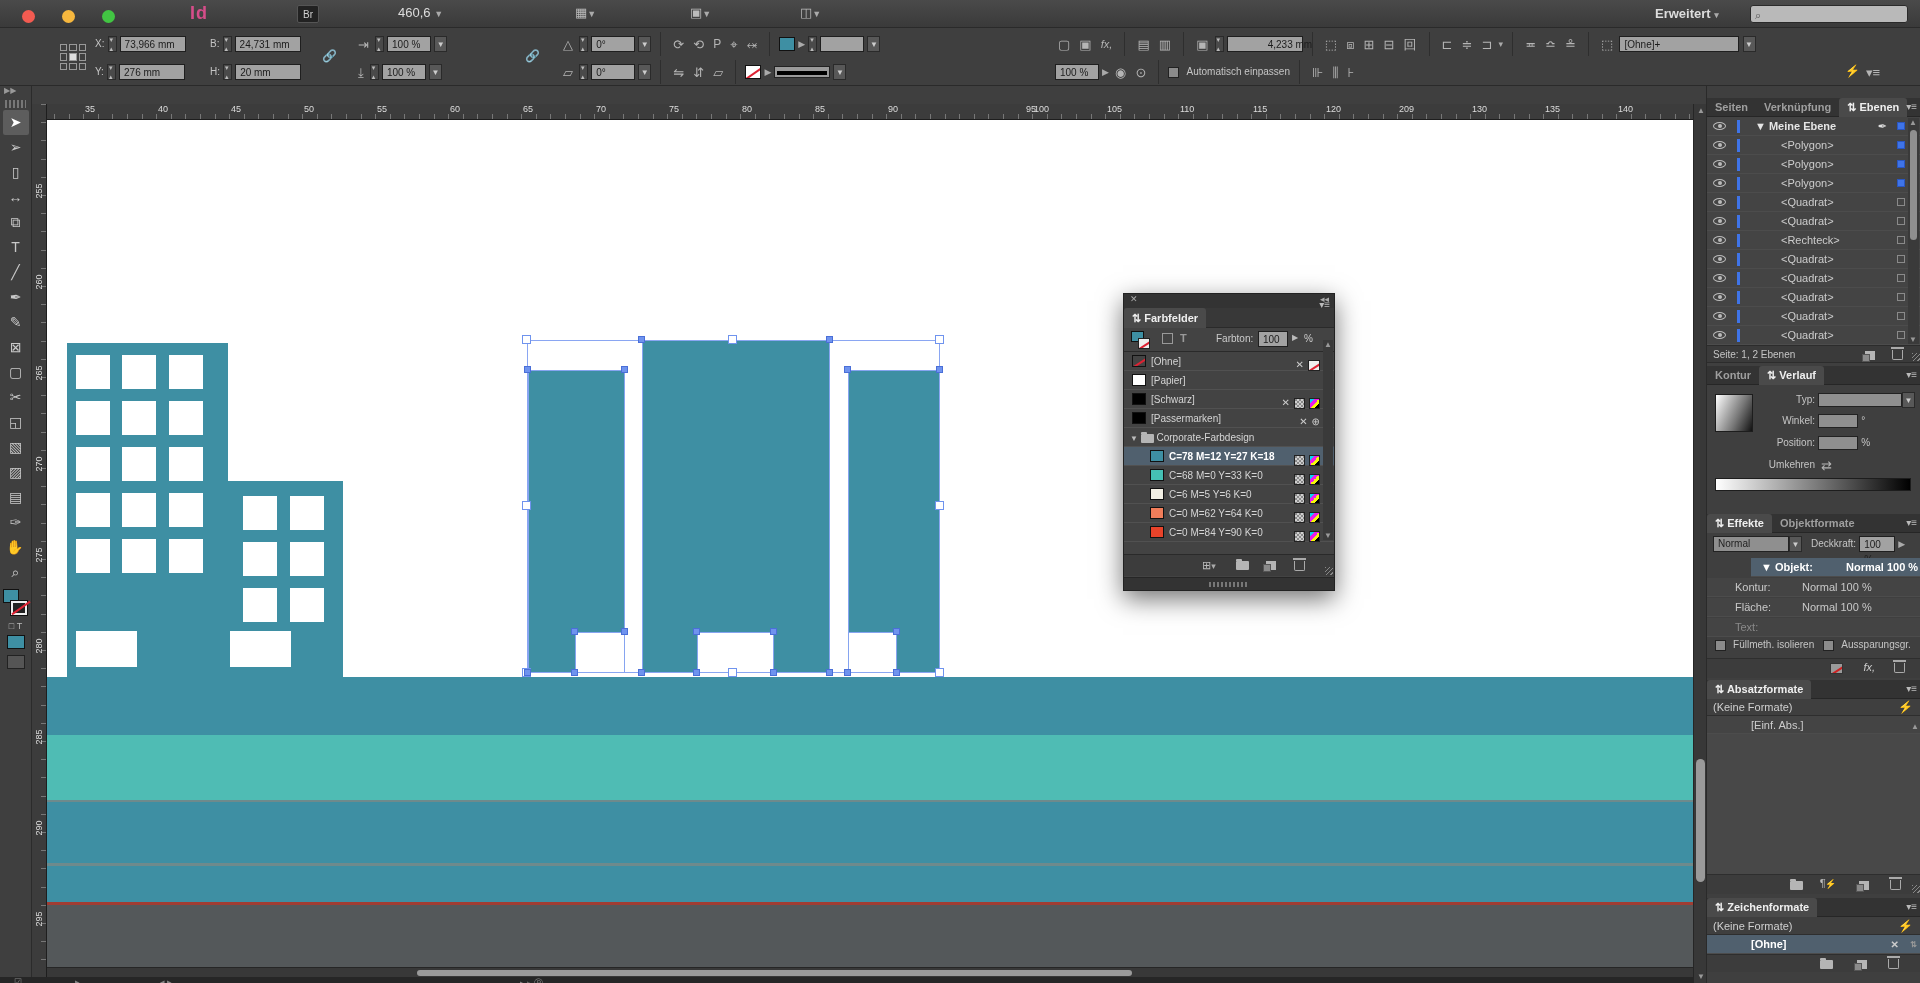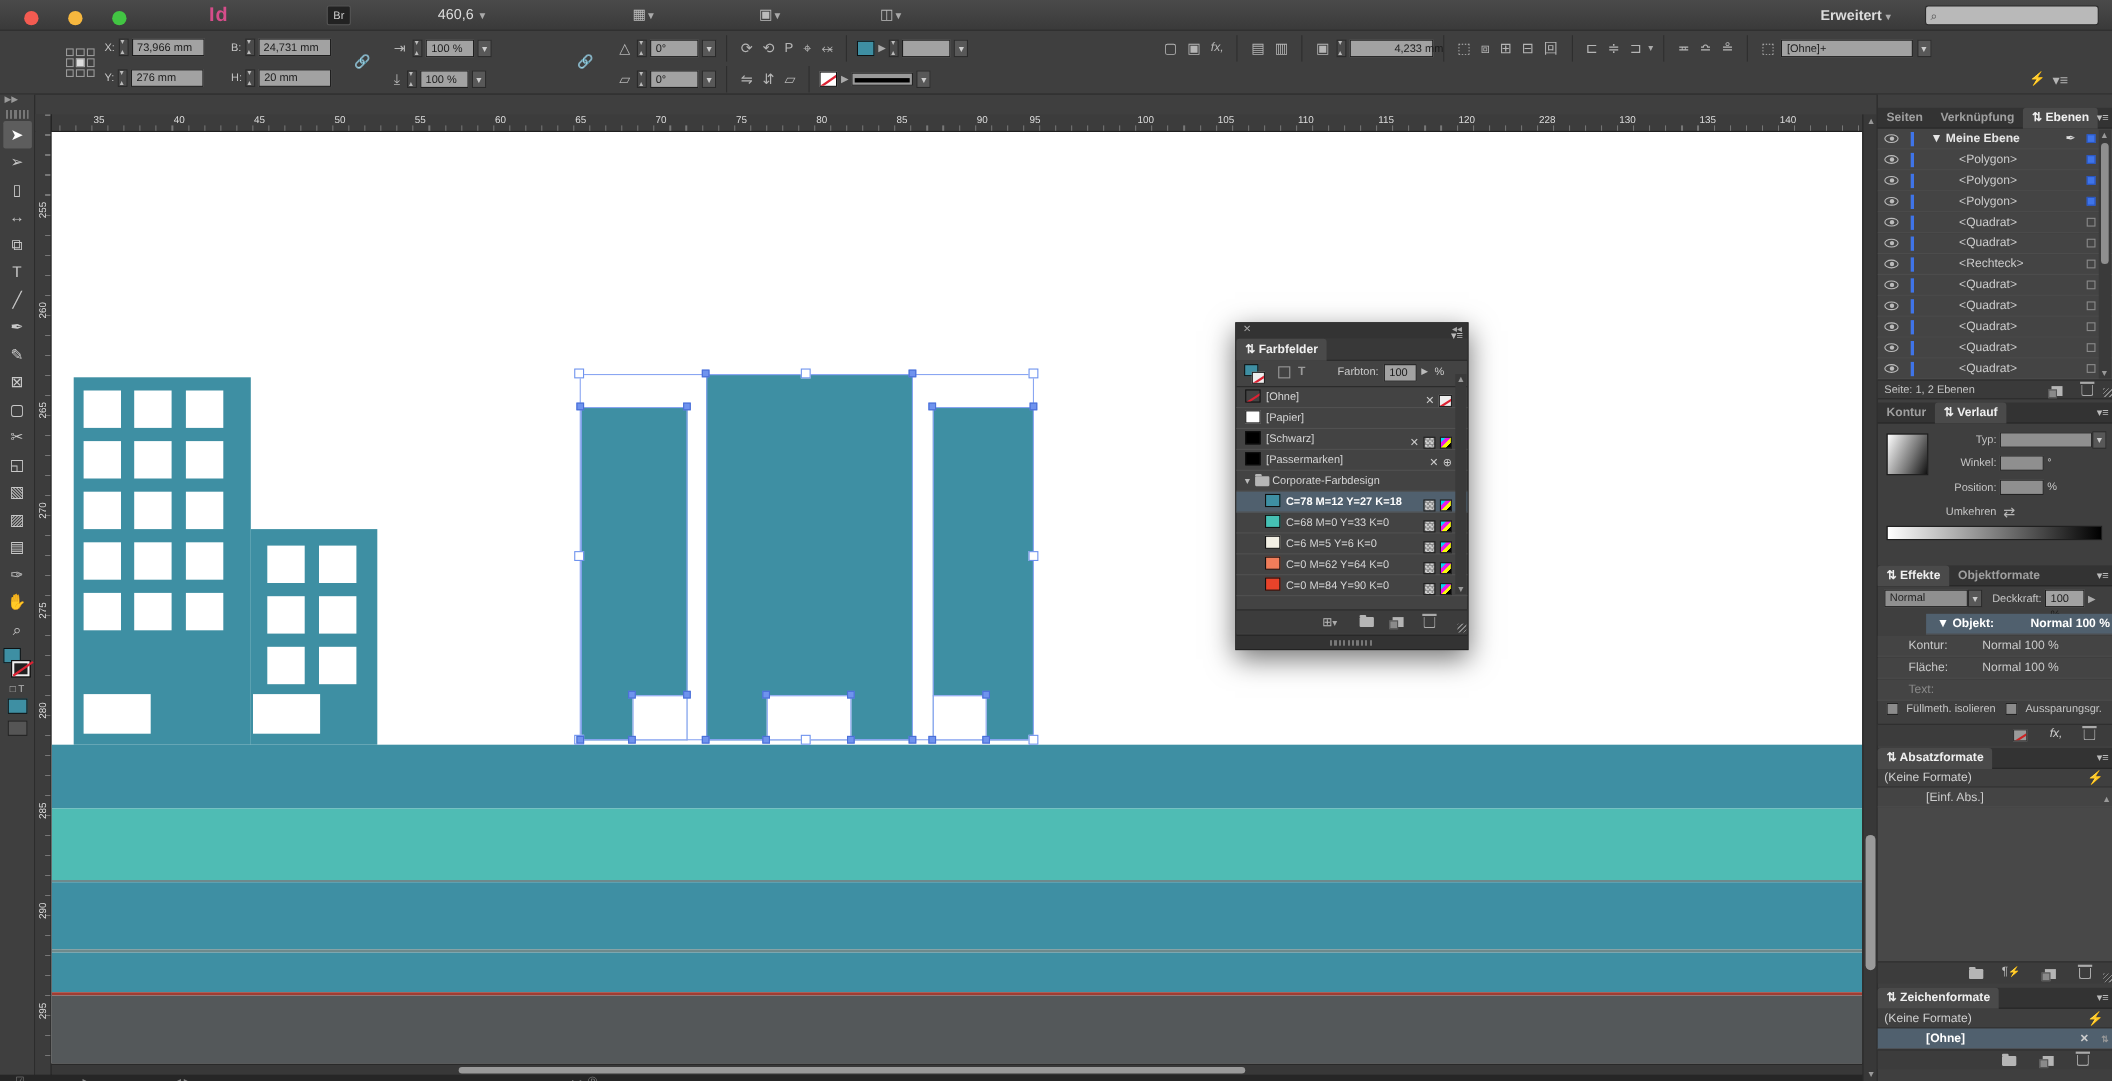--- a/index.html
+++ b/index.html
@@ -263,20 +263,33 @@
         <span class="ddBtn">▼</span>
         <span class="vsep"></span>
         <span class="cicon">⇋</span>
         <span class="cicon">⇵</span>
         <span class="cicon">▱</span>
         <span class="vsep"></span>
         <span class="swStroke"></span>
         <span class="caret">▶</span>
         <span class="strokePrev"></span>
         <span class="ddBtn">▼</span>
+      </div>
+      <div class="cgroup" style="left:1055px;">
+        <span class="field" style="width:44px;">100 %</span>
+        <span class="caret">▶</span>
+        <span class="cicon">◉</span>
+        <span class="cicon">⊙</span>
+        <span class="vsep"></span>
+        <span class="checkbox"></span>
+        <span class="lbl">Automatisch einpassen</span>
+        <span class="vsep"></span>
+        <span class="cicon">⊪</span>
+        <span class="cicon">⫼</span>
+        <span class="cicon">⊦</span>
       </div>
       <div class="cgroup" style="left:1845px;">
         <span class="bolt">⚡</span>
         <span class="cicon">▾≡</span>
       </div>
     </div>
   </div>
 
 
   <div class="toolbar">
@@ -319,27 +332,27 @@
       <span style="left: 184px;">45</span>
       <span style="left: 257px;">50</span>
       <span style="left: 330px;">55</span>
       <span style="left: 403px;">60</span>
       <span style="left: 476px;">65</span>
       <span style="left: 549px;">70</span>
       <span style="left: 622px;">75</span>
       <span style="left: 695px;">80</span>
       <span style="left: 768px;">85</span>
       <span style="left: 841px;">90</span>
-      <span style="left: 864px; padding-left: 25px;">95</span>
+      <span style="left: 954px; padding-left: 25px;">95</span>
       <span style="left: 987px;">100</span>
       <span style="left: 1060px;">105</span>
       <span style="left: 1133px;">110</span>
       <span style="left: 1206px;">115</span>
       <span style="left: 1279px;">120</span>
-      <span style="left: 1352px;">228</span>
+      <span style="left: 1352px;">209</span>
       <span style="left: 1425px;">130</span>
       <span style="left: 1498px;">135</span>
       <span style="left: 1571px;">140</span>
     </div>
   <div class="vruler" id="vruler">
       <span style="top: 82px; left: -5px;">255</span>
       <span style="top: 173px; left: -5px;">260</span>
       <span style="top: 264px; left: -5px;">265</span>
       <span style="top: 355px; left: -5px;">270</span>
       <span style="top: 446px; left: -5px;">275</span>

